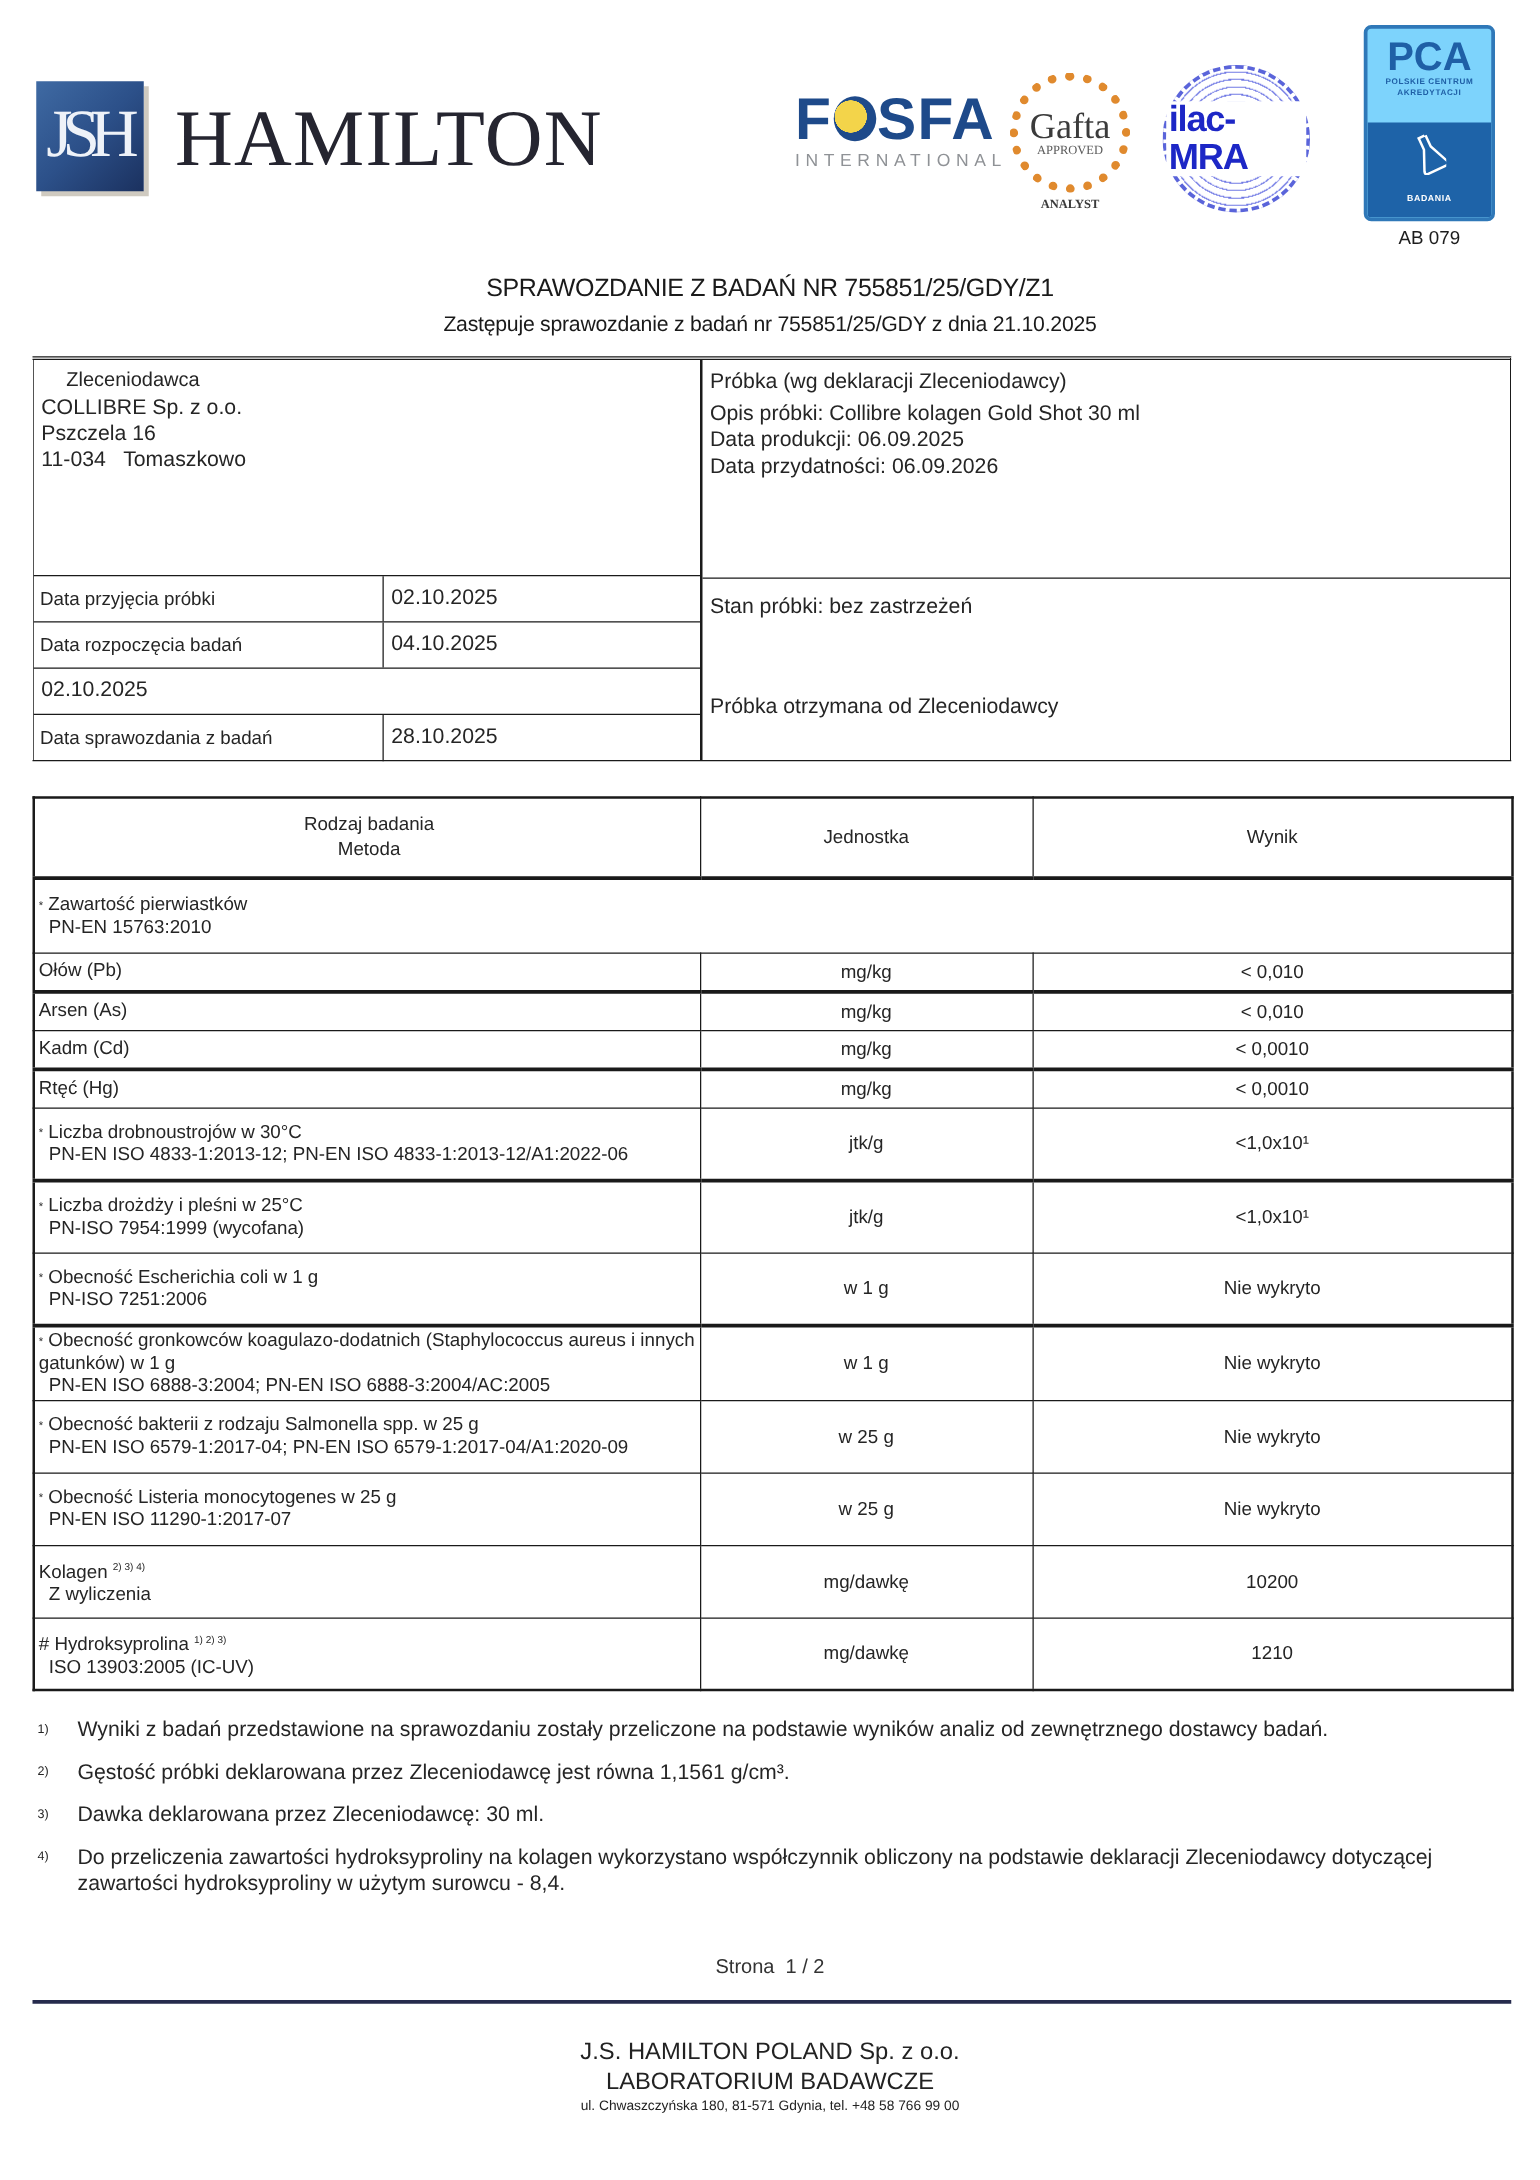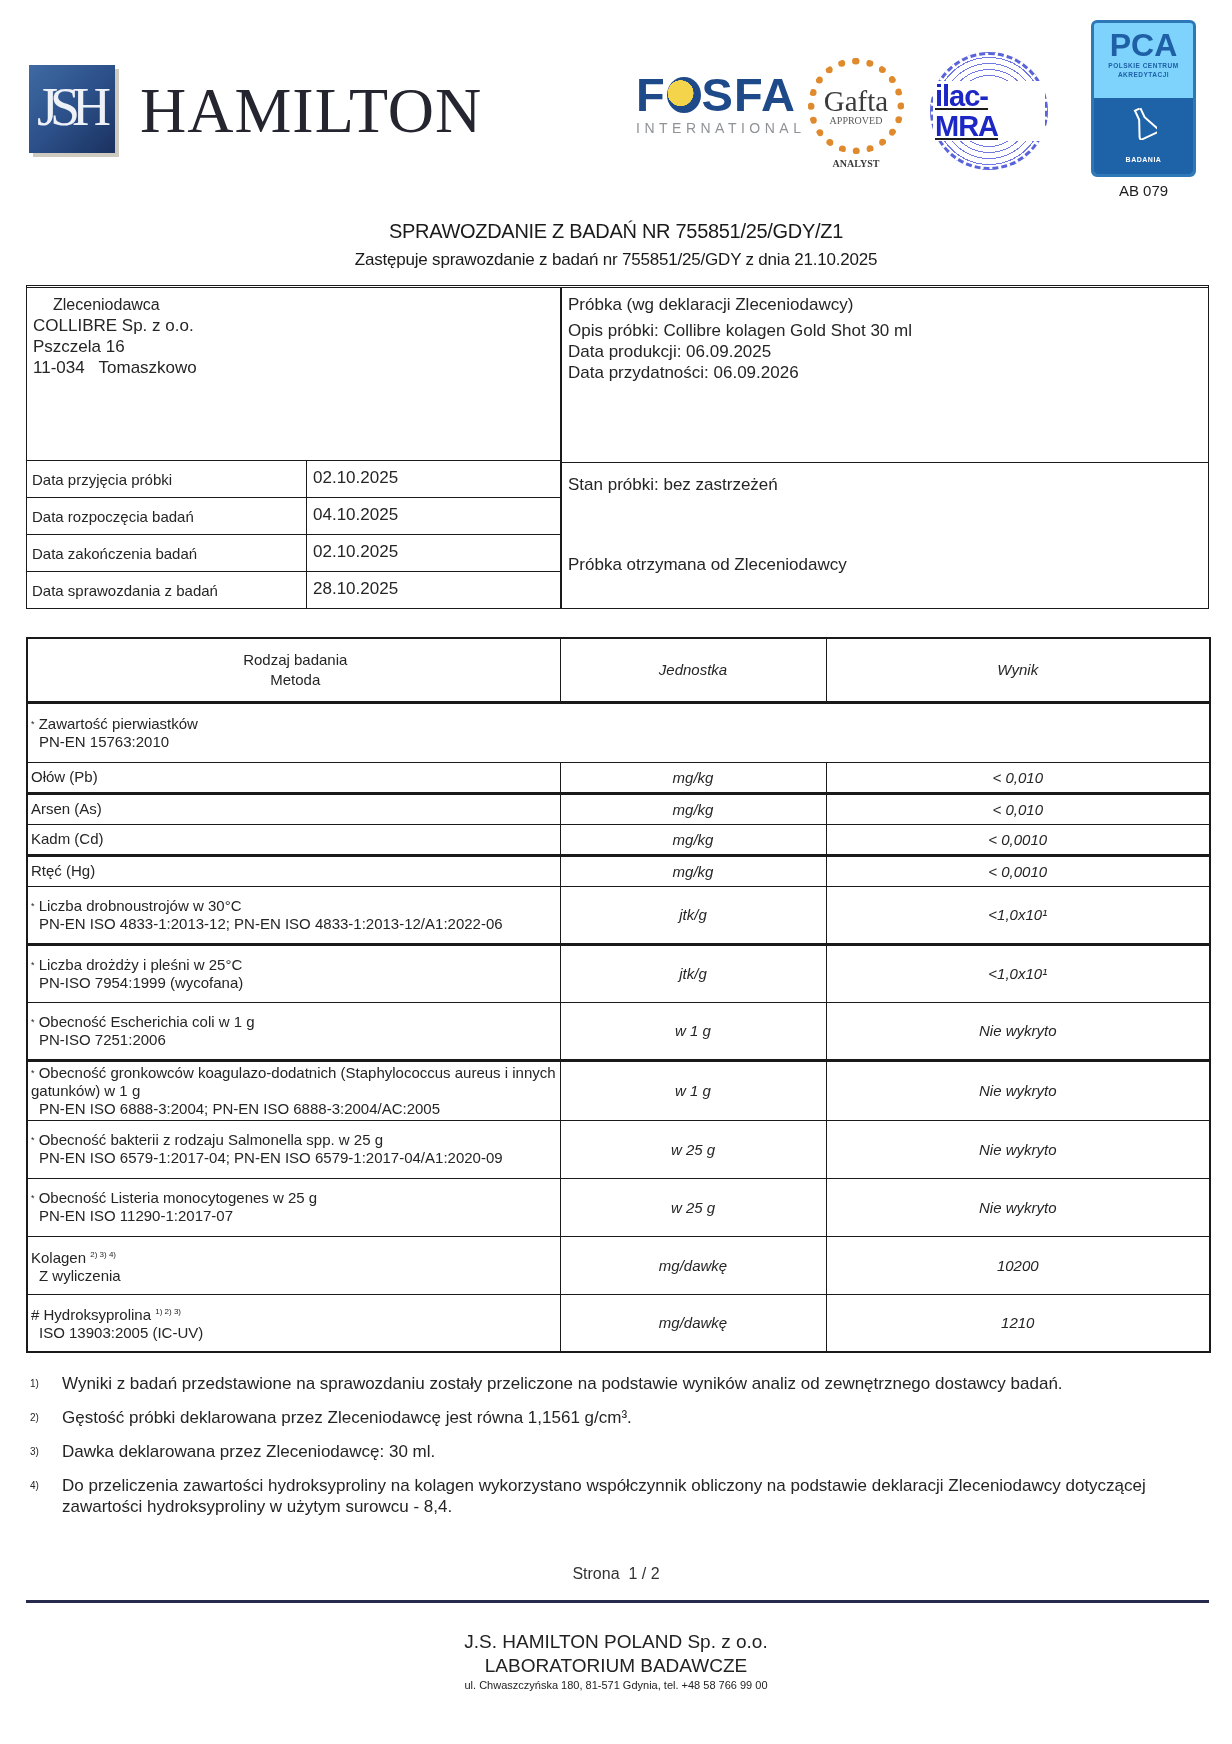--- a/index.html
+++ b/index.html
@@ -50,21 +50,21 @@
     .gafta-sub { font-family: "Liberation Serif", serif; font-size: 10px; color: #5a5a5a; }
     .gafta-analyst {
       position: absolute; left: 826px; top: 158px; width: 60px; text-align: center;
       font-family: "Liberation Serif", serif; font-size: 10px; font-weight: bold; color: #3b3b3b;
     }
     .ilac {
       position: absolute; left: 930px; top: 52px; width: 118px; height: 118px;
       border-radius: 50%;
       background: repeating-radial-gradient(circle at 50% 50%, #ffffff 0 5px, #6f78e4 5px 6px);
       border: 3px dashed #5a64da;
-      display: flex; align-items: center; justify-content: center; text-decoration: underline;
+      display: flex; align-items: center; justify-content: center;
     }
     .ilac span {
       background: #ffffff; padding: 0 2px;
       font-family: "Liberation Sans", sans-serif; font-weight: bold;
       font-size: 29px; color: #1d27c6; letter-spacing: -1px; line-height: 30px;
     }
     .pca {
       position: absolute; left: 1091px; top: 20px; width: 105px; height: 157px;
       border: 3px solid #2f78b8; border-radius: 6px; overflow: hidden; background: #7dd3fc;
     }
@@ -140,21 +140,21 @@
     }
     .results th, .results td {
       border-left: 1.5px solid #1a1a1a; border-right: 1.5px solid #1a1a1a;
       border-top: 1.5px solid #1a1a1a; border-bottom: 1.5px solid #1a1a1a;
       vertical-align: middle;
     }
     .results th {
       font-weight: normal; height: 64px; border-bottom: 3px solid #1a1a1a;
     }
     .results th.c1 { text-align: center; padding-left: 3px; line-height: 20px; }
-    .results .c2, .results .c3 { text-align: center; font-style: italic; }
+    .results .c2, .results .c3 { text-align: center; }
     .results td.c1 { padding-left: 3px; line-height: 18px; }
     .results tr.thick td { border-top: 3px solid #1a1a1a; }
     .results .star { font-size: 9px; vertical-align: top; }
     .results .method { display: block; padding-left: 8px; }
     .results sup { font-size: 8px; }
     col.c1w { width: 533px; }
     col.c2w { width: 266px; }
     col.c3w { width: 384px; }
     .h-section { height: 60px; }
     .h-single { height: 31px; }
@@ -239,21 +239,20 @@
   <div class="dates">
     <div class="date-row">
       <div class="date-lbl">Data przyjęcia próbki</div>
       <div class="date-val">02.10.2025</div>
     </div>
     <div class="date-row">
       <div class="date-lbl">Data rozpoczęcia badań</div>
       <div class="date-val">04.10.2025</div>
     </div>
     <div class="date-row">
-      <div class="date-lbl">Data zakończenia badań</div>
       <div class="date-val">02.10.2025</div>
     </div>
     <div class="date-row">
       <div class="date-lbl">Data sprawozdania z badań</div>
       <div class="date-val">28.10.2025</div>
     </div>
   </div>
 
   <div class="vline-info"></div>
 

